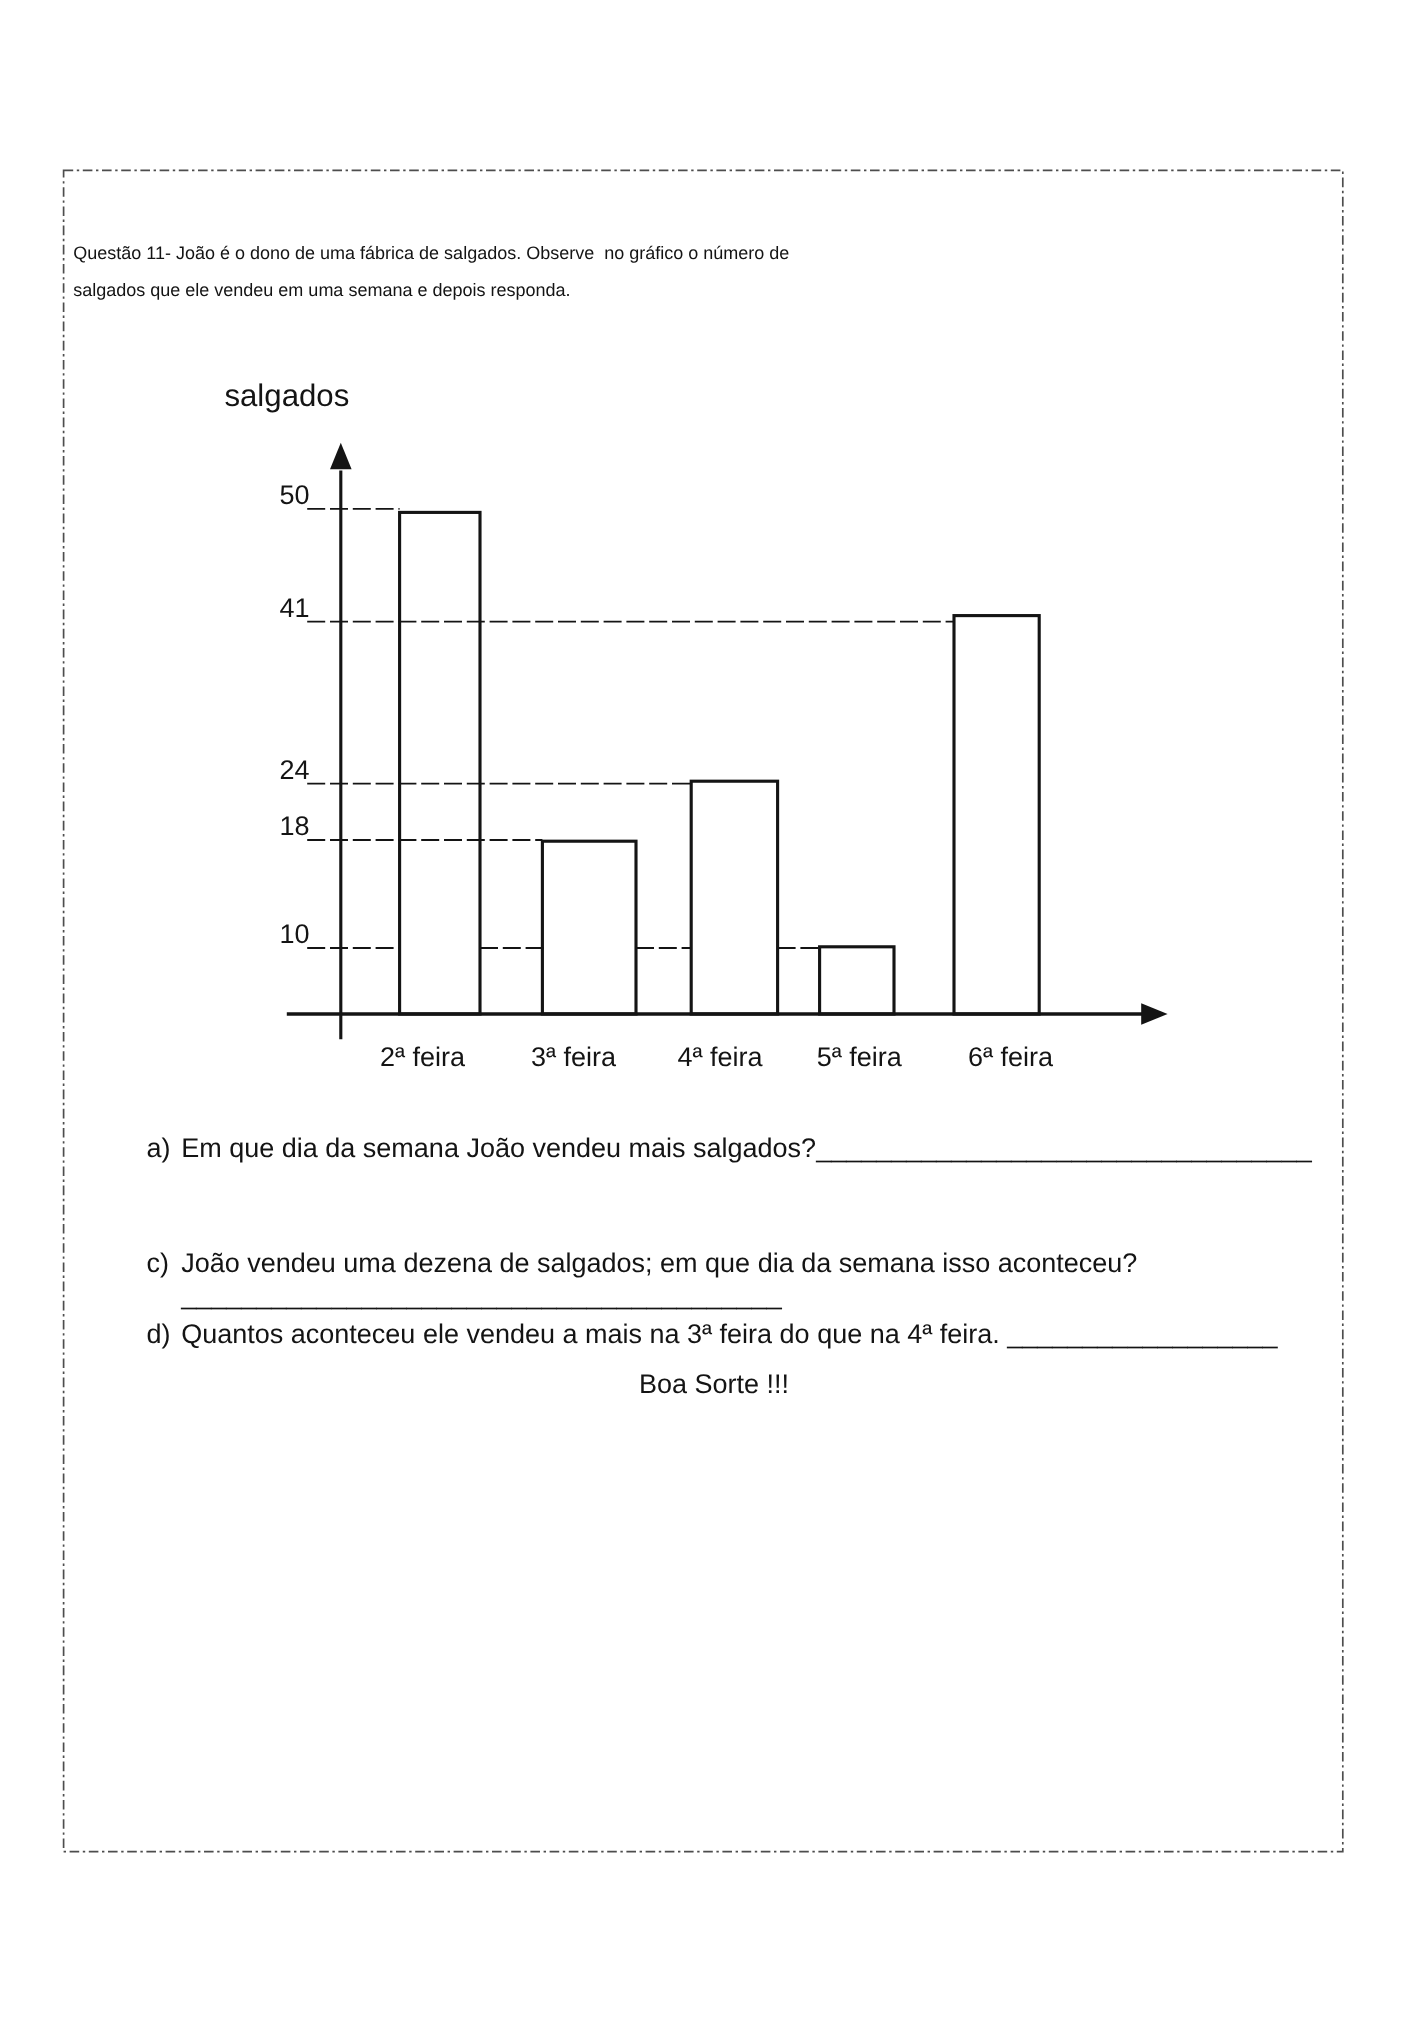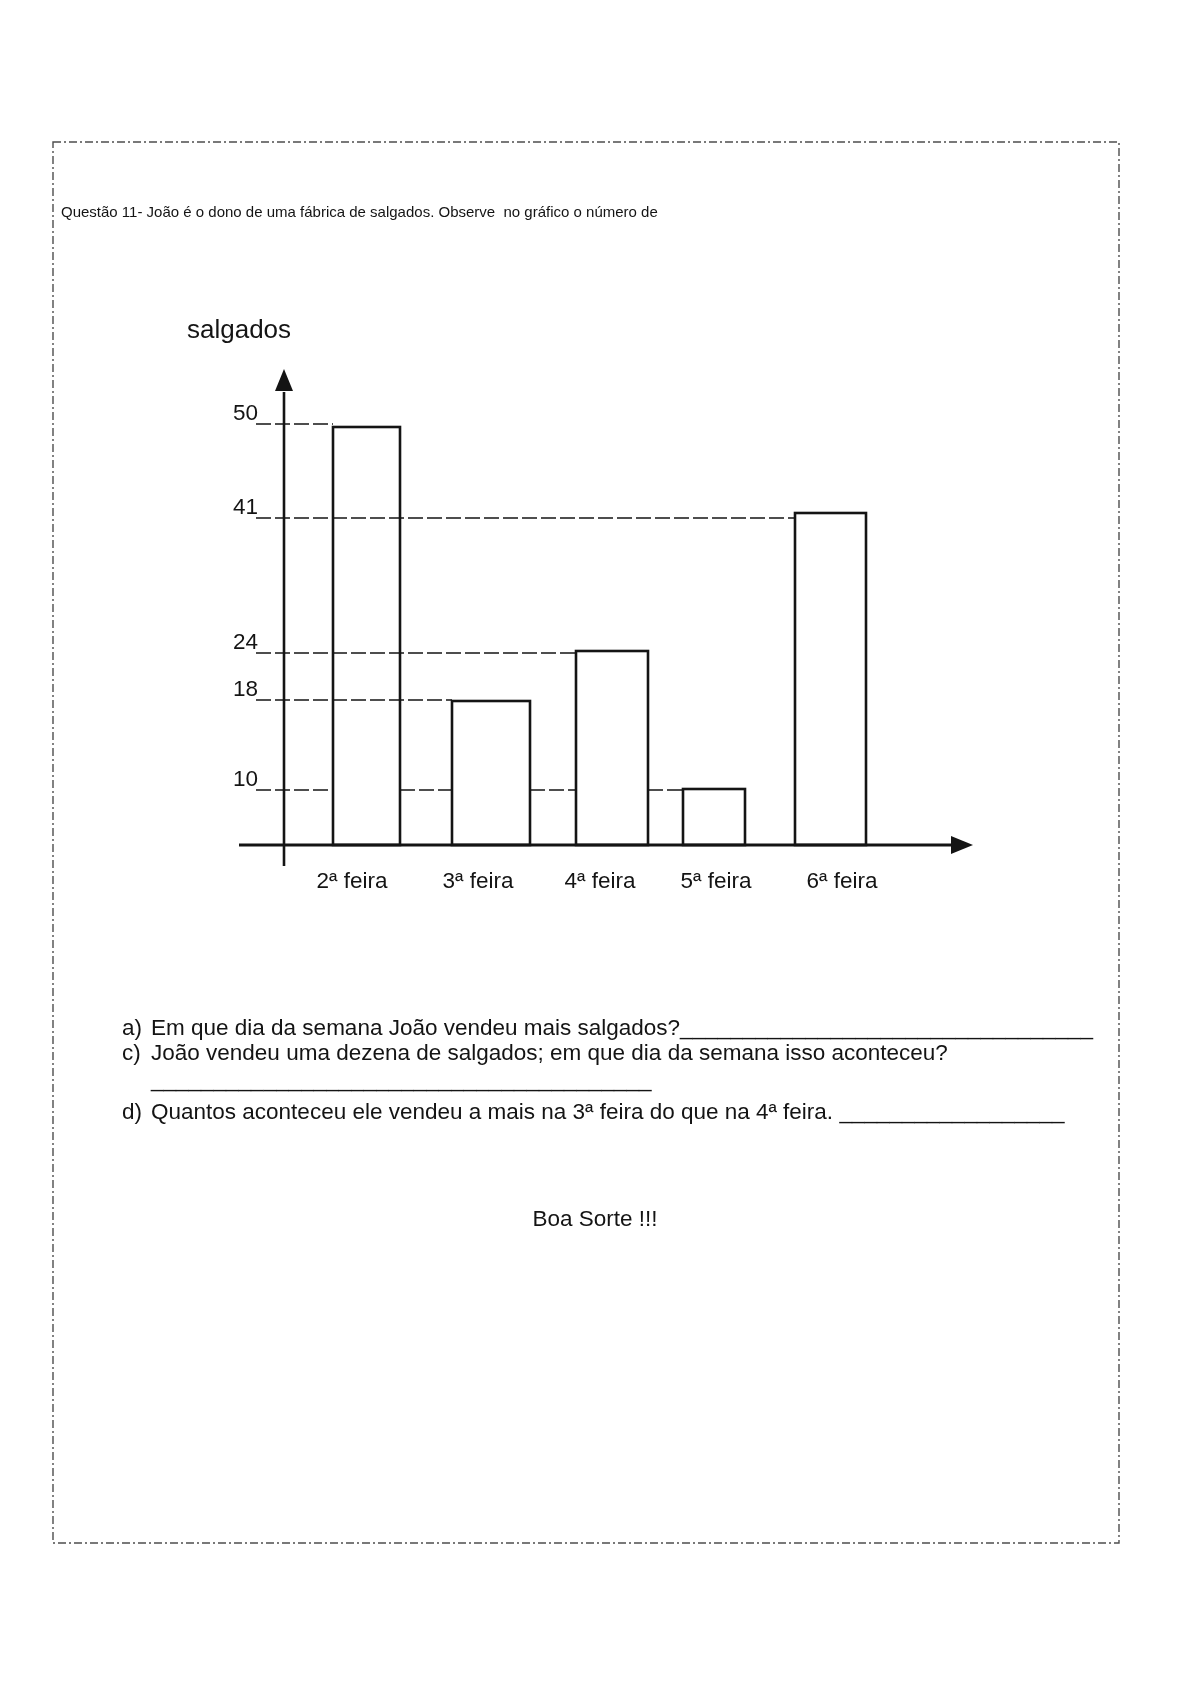--- a/index.html
+++ b/index.html
@@ -33,21 +33,21 @@
     position: absolute;
     left: 97px;
     font-size: 22.5px;
     line-height: 26px;
     white-space: pre;
   }
   .qlabel { display: inline-block; width: 29px; }
   .footer {
     position: absolute;
     left: 0;
-    top: 1206px;
+    top: 1141px;
     width: 1190px;
     text-align: center;
     font-size: 22.5px;
   }
 </style>
 </head>
 <body>
 
 <div class="page">
 
@@ -79,23 +79,24 @@
       <text x="352" y="888" text-anchor="middle" font-size="22.5">2ª feira</text>
       <text x="478" y="888" text-anchor="middle" font-size="22.5">3ª feira</text>
       <text x="600" y="888" text-anchor="middle" font-size="22.5">4ª feira</text>
       <text x="716" y="888" text-anchor="middle" font-size="22.5">5ª feira</text>
       <text x="842" y="888" text-anchor="middle" font-size="22.5">6ª feira</text>
       <text x="187" y="338" font-size="26">salgados</text>
     </svg>
 
   <div class="para">
     <div class="pline">Questão 11- João é o dono de uma fábrica de salgados. Observe  no gráfico o número de</div>
+    <div class="pline">salgados que ele vendeu em uma semana e depois responda.</div>
   </div>
 
-  <div class="qrow" style="top:989px">
+  <div class="qrow" style="top:918px">
     <span class="qlabel">a)</span><span class="qtext">Em que dia da semana João vendeu mais salgados?_________________________________</span>
   </div>
 
 
   <div class="qrow" style="top:1041px">
     <span class="qlabel"></span><span class="qtext">________________________________________</span>
   </div>
 
   <div class="qrow" style="top:1014px">
     <span class="qlabel">c)</span><span class="qtext">João vendeu uma dezena de salgados; em que dia da semana isso aconteceu?</span>

